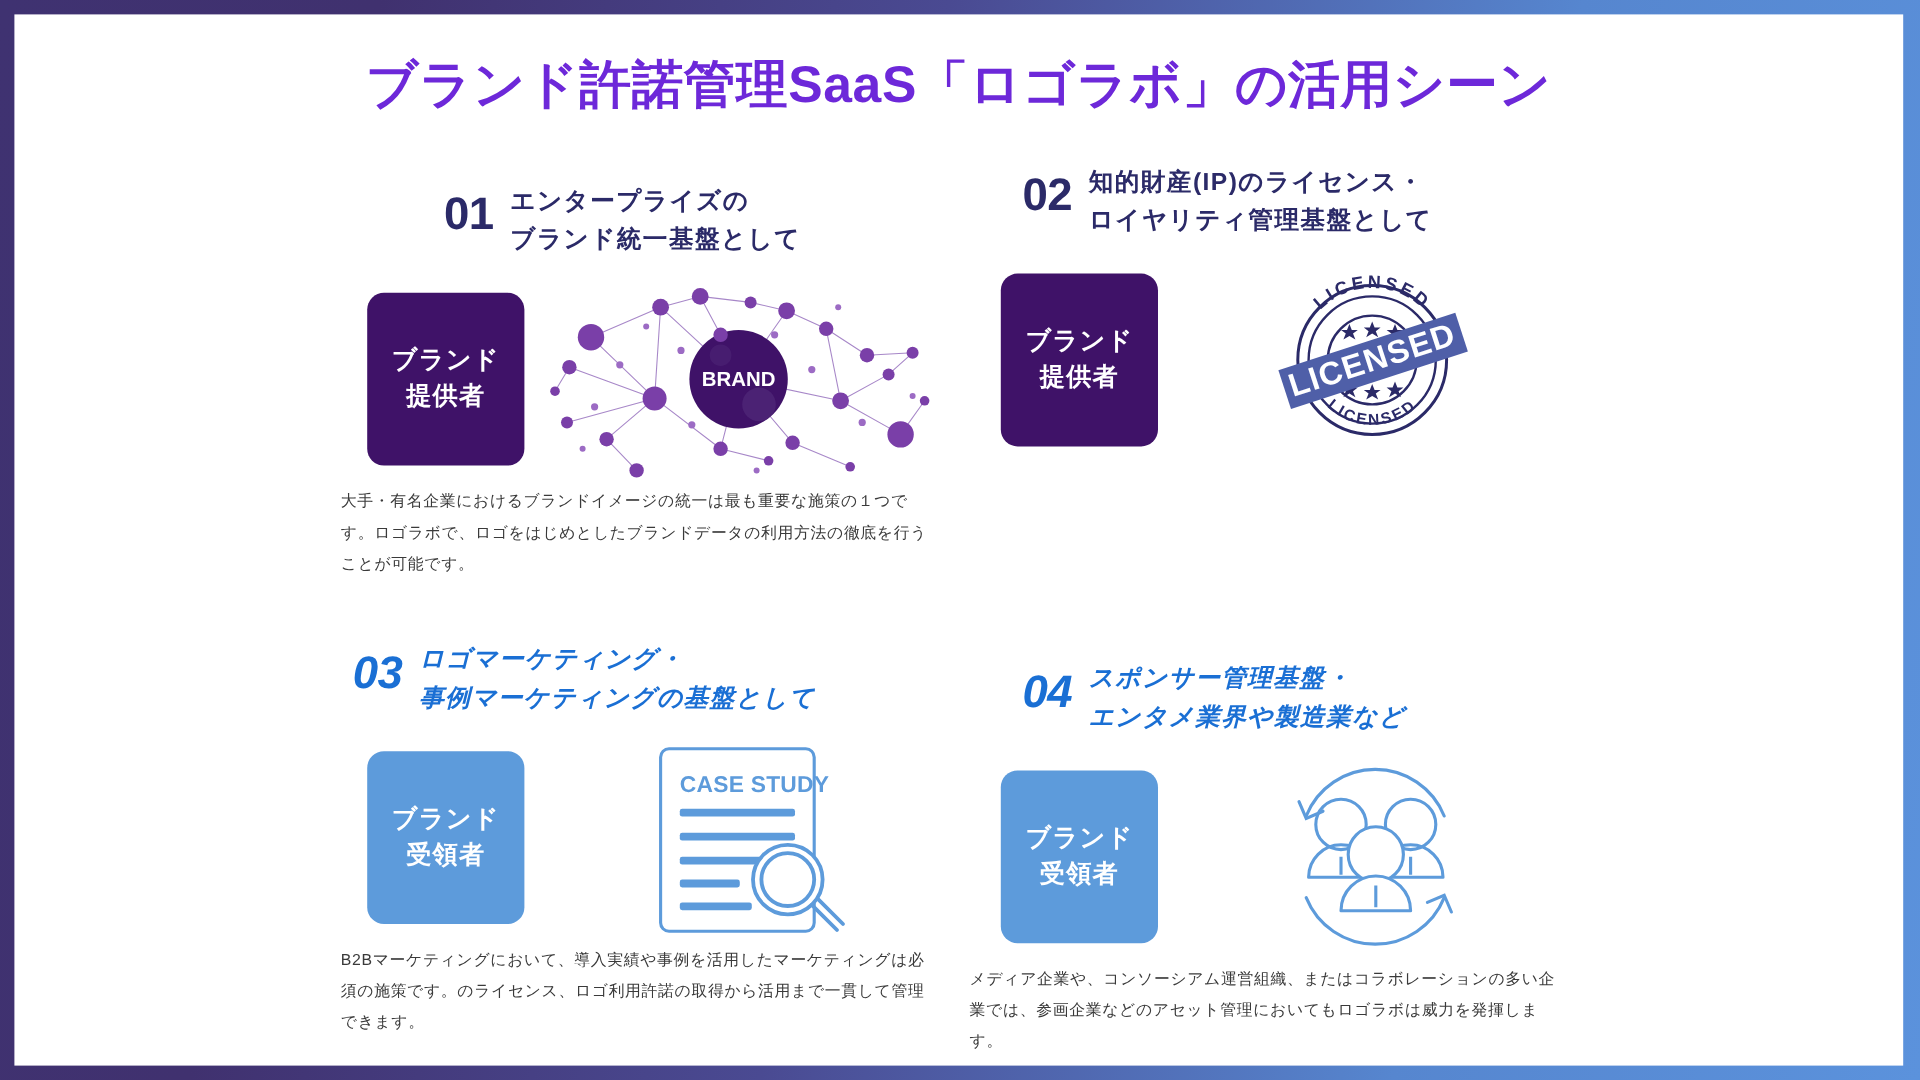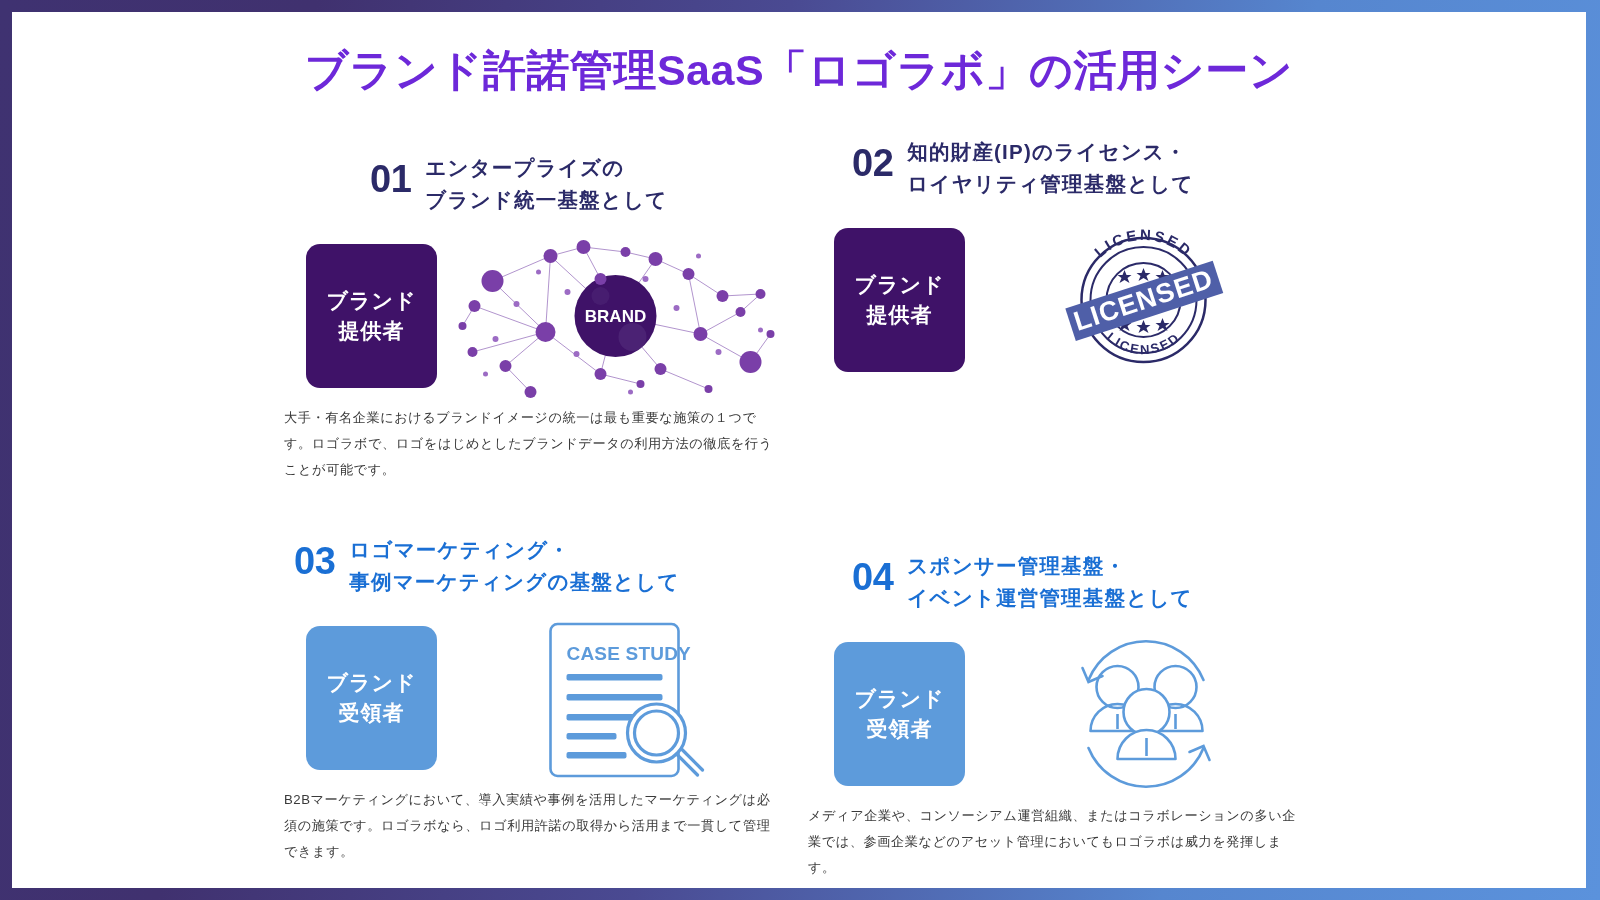--- a/index.html
+++ b/index.html
@@ -44,21 +44,21 @@
     font-size: 38px; font-weight: 800; line-height: 1.0;
     letter-spacing: -0.5px;
     padding-top: 8px;
   }
   .sec-title {
     font-size: 20.5px; font-weight: 700;
     line-height: 1.55; letter-spacing: 1.2px;
     white-space: pre-line;
   }
   .purple .sec-num, .purple .sec-title { color: #2b2a68; }
-  .blue .sec-num, .blue .sec-title { color: #1a6fd4; }
+  .blue .sec-num, .blue .sec-title { color: #1a6fd4; font-style: italic; }
   #sec-01 .sec-head { padding-left: 96px; }
   #sec-02 .sec-head { padding-left: 50px; }
   #sec-03 .sec-head { padding-left: 20px; }
   #sec-04 .sec-head { padding-left: 50px; }
 
   
   .visual-row {
     position: relative;
     height: 165px;
     margin-top: 18px;
@@ -238,28 +238,28 @@
           </g>
           <g fill="none" stroke="#5d9bdb" stroke-width="3.2" stroke-linecap="round">
             <circle cx="206" cy="117" r="29" fill="#ffffff"></circle>
             <circle cx="206" cy="117" r="22"></circle>
             <line x1="226" y1="138" x2="247" y2="159"></line>
             <line x1="231" y1="133" x2="252" y2="154"></line>
           </g>
         </svg>
       </div>
     </div>
-    <div class="body-text">B2Bマーケティングにおいて、導入実績や事例を活用したマーケティングは必須の施策です。ロゴラボなら、ロゴ利用許諾の取得から活用まで一貫して管理できます。</div>
+    <div class="body-text">B2Bマーケティングにおいて、導入実績や事例を活用したマーケティングは必須の施策です。のライセンス、ロゴ利用許諾の取得から活用まで一貫して管理できます。</div>
   </div>
 
   <div class="section blue" id="sec-04">
     <div class="sec-head">
       <div class="sec-num">04</div>
       <div class="sec-title">スポンサー管理基盤・
-イベント運営管理基盤として</div>
+エンタメ業界や製造業など</div>
     </div>
     <div class="visual-row">
       <div class="role-card light">
         <span>ブランド</span>
         <span>受領者</span>
       </div>
       <div class="art">
         <svg viewBox="0 0 330 165" width="100%" height="100%" preserveAspectRatio="xMidYMid meet">
           <g fill="none" stroke="#5d9bdb" stroke-width="2.6" stroke-linecap="round">
             <path d="M 110 48 A 62 62 0 0 1 225 48"></path>

